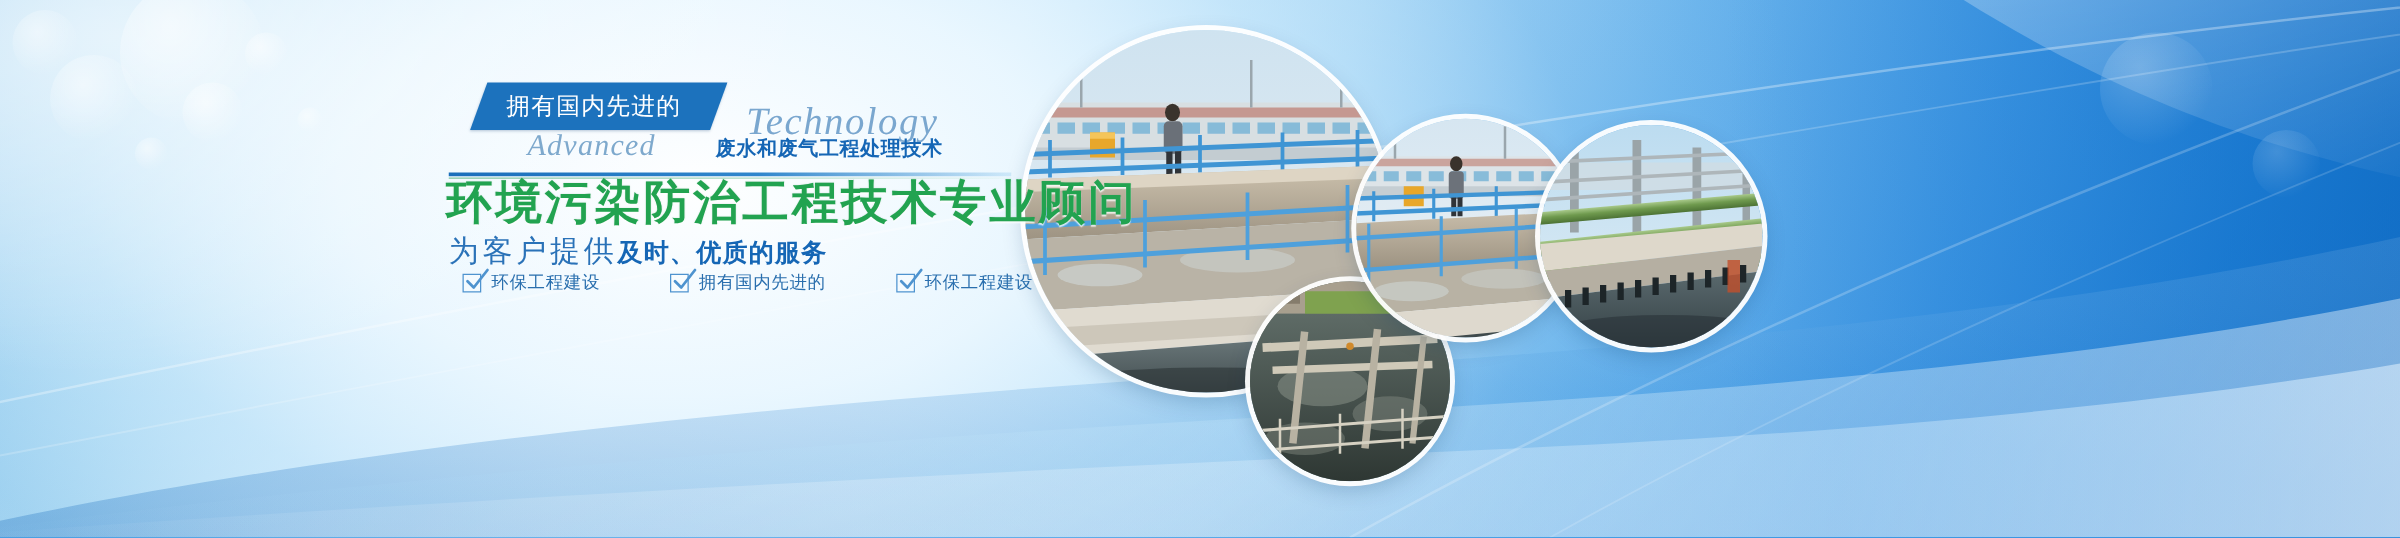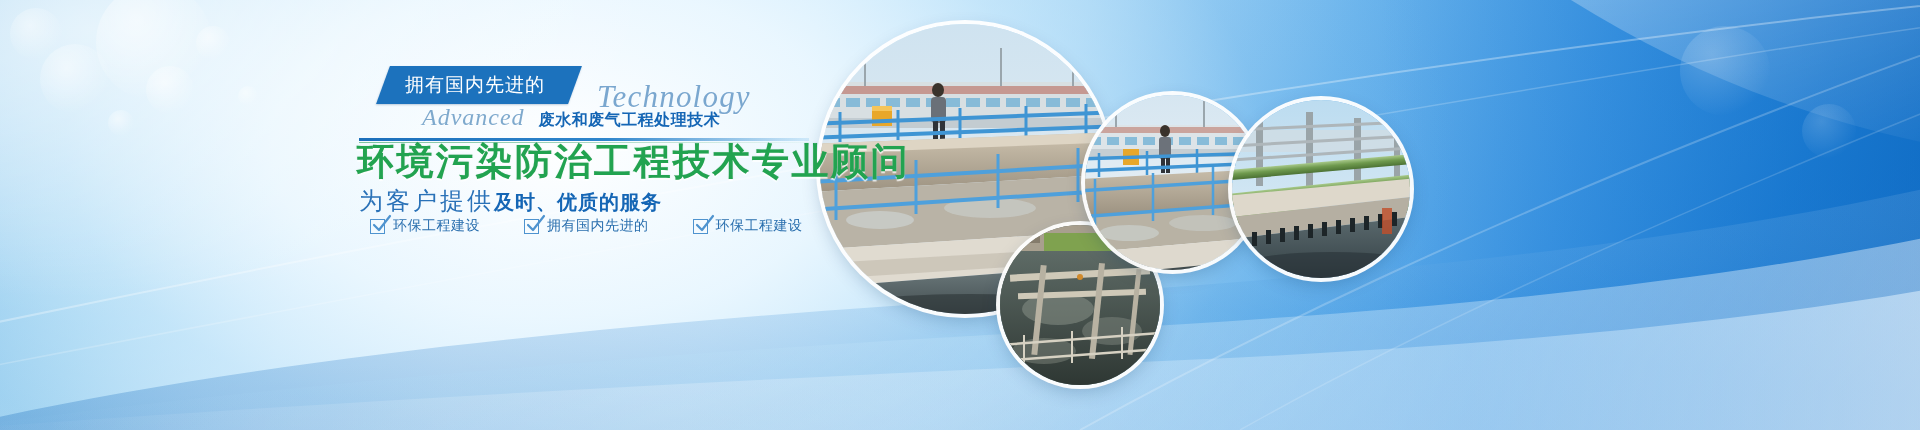--- a/index.html
+++ b/index.html
@@ -61,21 +61,21 @@
     margin-left:22px;
     font-family:"Liberation Serif","DejaVu Serif",serif;
     font-style:italic;font-size:31px;color:#7aa7cf;
     letter-spacing:1.2px;line-height:38px;
     text-shadow:0 1px 0 rgba(255,255,255,0.65);
     margin-top:24px;
   }
 
   .row-sub{
     position:absolute;left:422px;top:104px;
-    display:flex;align-items:baseline;width:420px;
+    display:flex;align-items:baseline;width:420px;gap:34px;
   }
   .adv-word{
     font-family:"Liberation Serif","DejaVu Serif",serif;
     font-style:italic;font-size:24px;color:#7ea9cd;
     letter-spacing:1px;
     text-shadow:0 1px 0 rgba(255,255,255,0.6);
   }
   .sub-cn{
     margin-left:14px;
     font-family:"DejaVu Sans","Liberation Sans",sans-serif;
@@ -107,21 +107,21 @@
   }
   .tagline .t-light{
     font-size:24px;color:#2a72b8;letter-spacing:3px;font-weight:400;
   }
   .tagline .t-bold{
     font-size:20px;color:#1566b5;letter-spacing:1px;font-weight:bold;
   }
 
   .checks{
     position:absolute;left:370px;top:217px;
-    display:flex;align-items:center;gap:4px;
+    display:flex;align-items:center;gap:16px;
   }
   .check-item{
     display:flex;align-items:center;margin-right:40px;
   }
   .check-box{
     width:13px;height:13px;border:1px solid #4e93cf;
     position:relative;margin-right:8px;flex:0 0 auto;
     background:rgba(255,255,255,0.25);
   }
   .check-box svg{position:absolute;left:0px;top:-6px;width:20px;height:20px;overflow:visible;}

